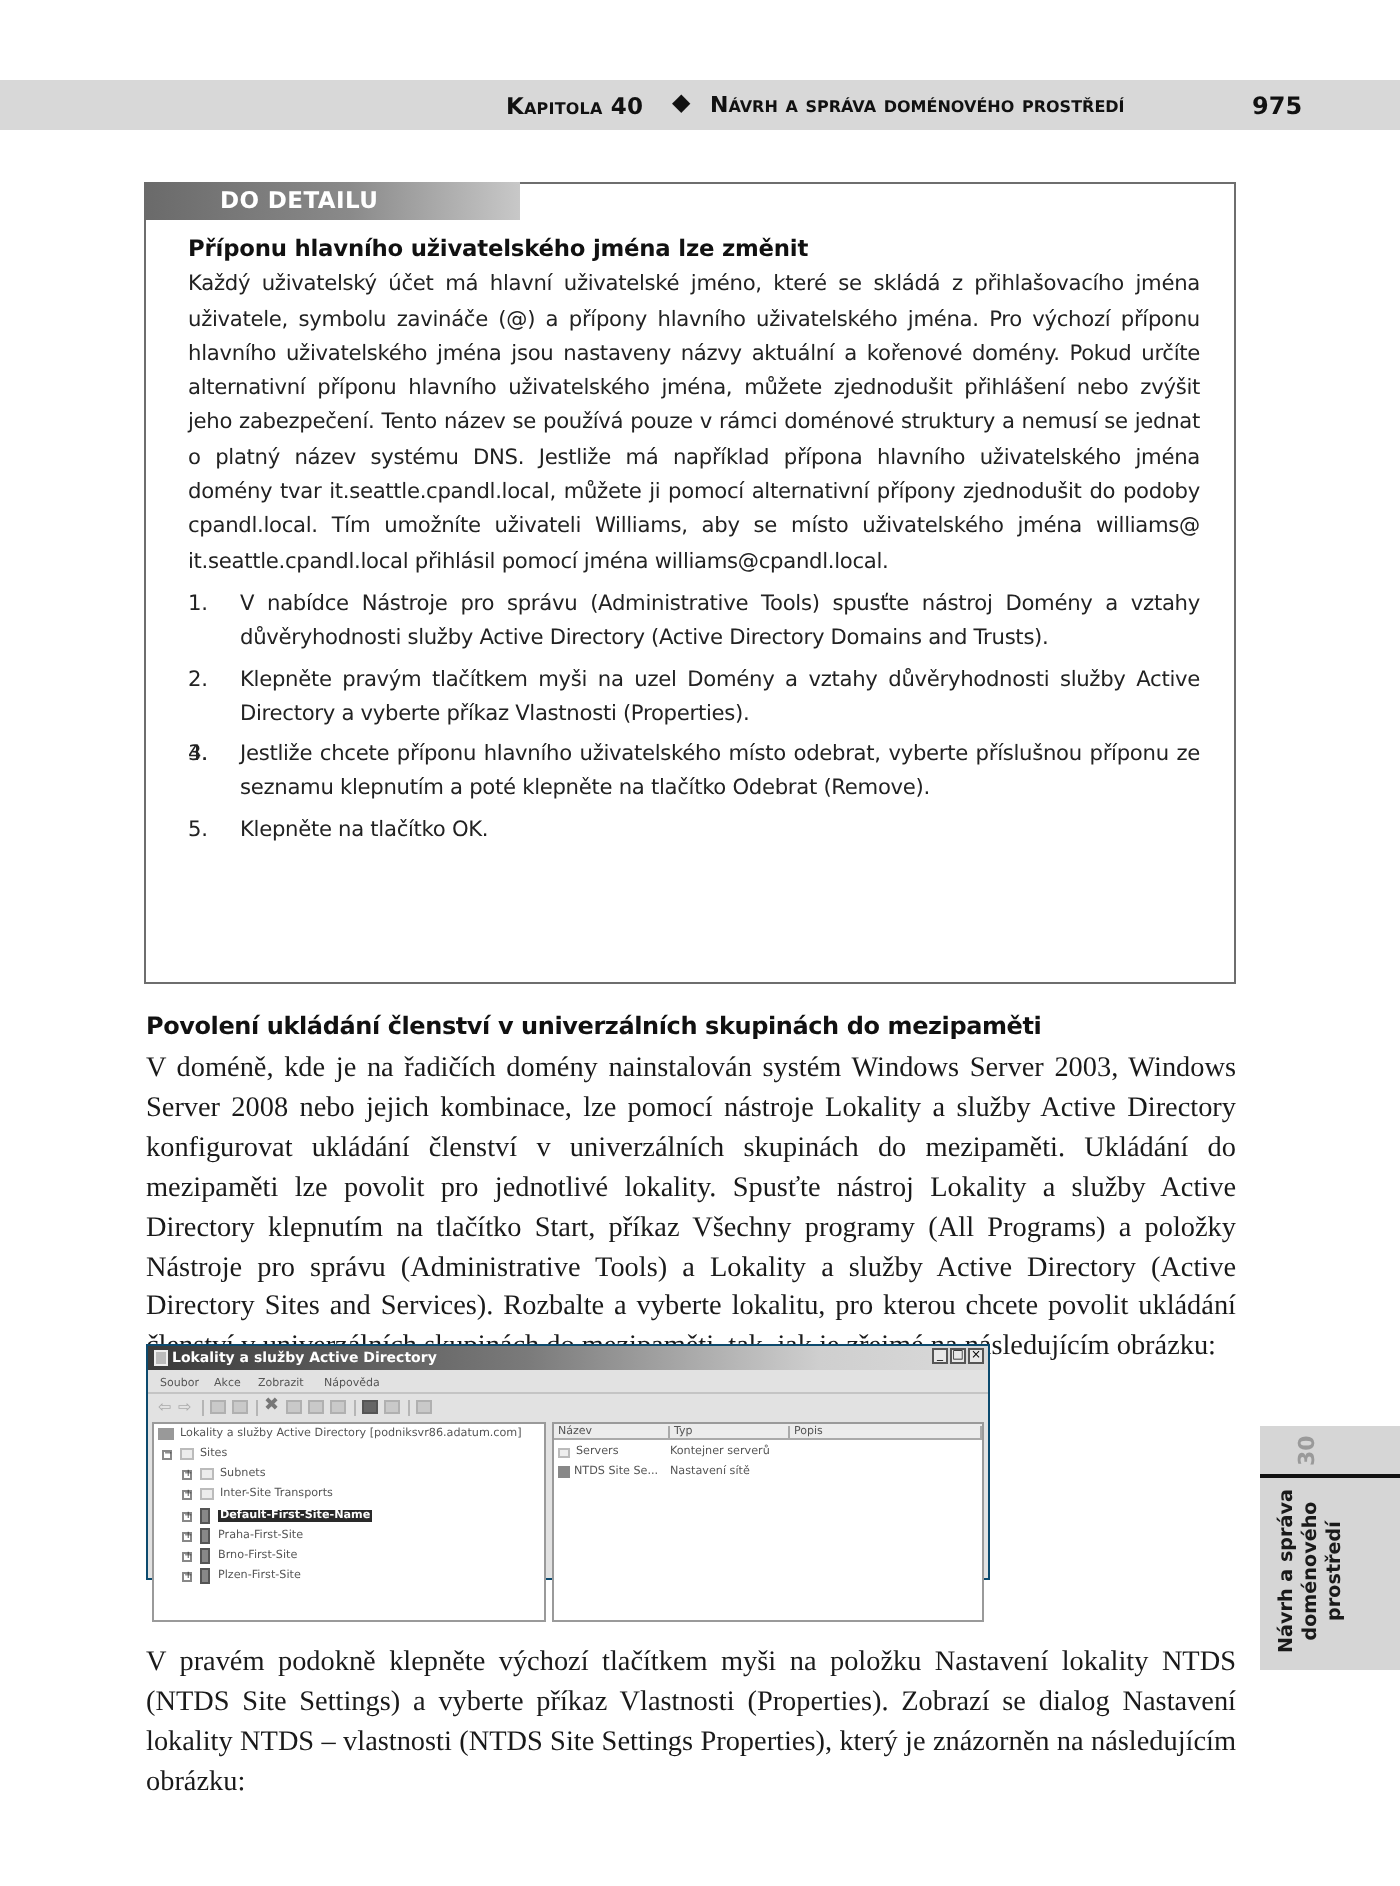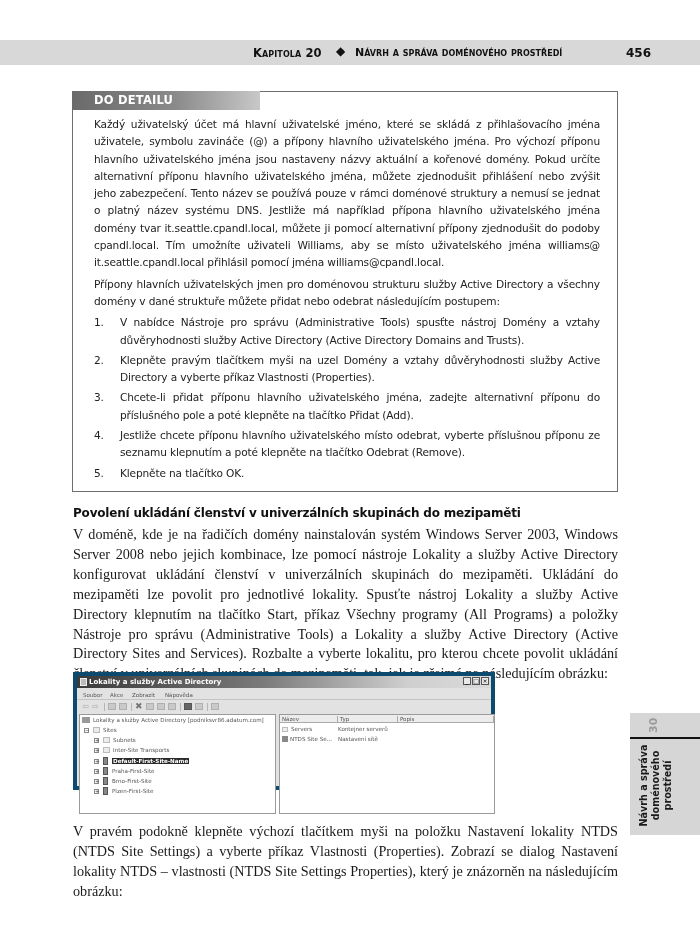--- a/index.html
+++ b/index.html
@@ -17,21 +17,21 @@
   .running-head .ch-title { position: absolute; left: 355px; top: 6px; font-variant: small-caps; font-size: 11px; }
   .running-head .page-num { position: absolute; left: 626px; top: 6px; font-size: 12px; }
 
   .detail-box {
     position: absolute; left: 72px; top: 91px; width: 546px; height: 401px;
     border: 1.5px solid #6e6e6e;
   }
   .detail-label {
     position: absolute; left: -1px; top: -1px; width: 188px; height: 19px;
     background: linear-gradient(to right, #6a6a6a 0%, #8a8a8a 55%, #c8c8c8 100%);
-    color: #fff; font-weight: bold; font-size: 11.5px; padding: 2px 0 0 22px;
+    color: #fff; font-weight: bold; font-size: 11.5px; padding: 2px 0 0 38px;
     letter-spacing: 0.2px;
   }
   .detail-content {
     position: absolute; left: 21px; top: 24px; width: 506px;
     font-family: "DejaVu Sans", sans-serif; font-size: 10.6px; line-height: 17.3px;
     color: #222;
   }
   .detail-title { font-weight: bold; font-size: 11.4px; color: #111; margin-bottom: 1px; letter-spacing: -0.1px; }
   .detail-para { text-align: justify; letter-spacing: -0.15px; margin-bottom: 4px; }
   .steps { list-style: none; margin-top: 0; }
@@ -47,21 +47,21 @@
     position: absolute; left: 73px; width: 545px;
     font-family: "Liberation Serif", serif; font-size: 14.2px; line-height: 19.9px;
     text-align: justify; color: #1a1a1a;
   }
   .body-text.p1 { top: 525px; }
   .body-text.p2 { top: 822px; }
 
   
   .win {
     position: absolute; left: 73px; top: 672px; width: 422px; height: 118px;
-    background: #e2e2e2; border: 4px solid #0c4a6e;
+    background: #e2e2e2; border: 1px solid #0c4a6e;
     font-family: "DejaVu Sans", sans-serif; font-size: 5.6px; color: #444;
   }
   .win-titlebar {
     position: absolute; left: 0; top: 0; width: 100%; height: 12px;
     background: linear-gradient(to right, #3a3a3a 0%, #7a7a7a 45%, #cfcfcf 80%, #dadada 100%);
   }
   .win-title { position: absolute; left: 12px; top: 2px; color: #fff; font-weight: bold; font-size: 7px; }
   .win-app-icon { position: absolute; left: 3px; top: 2px; width: 7px; height: 8px; background: #bbb; border: 1px solid #eee; }
   .win-ctrls { position: absolute; right: 2px; top: 1px; display: flex; gap: 1px; }
   .win-ctrls span { display: block; width: 8px; height: 8px; border: 1px solid #555; background: #e8e8e8; font-size: 6px; line-height: 6px; text-align: center; color: #000; }
@@ -98,35 +98,35 @@
   .thumb-text {
     position: absolute; left: 8px; top: 120px; width: 95px;
     transform: rotate(-90deg); transform-origin: left top;
     font-weight: bold; font-size: 9.6px; line-height: 12px; color: #1a1a1a; text-align: center;
   }
 </style>
 </head>
 <body>
 
 <div class="running-head">
-  <span class="chapter">Kapitola 20</span>
+  <span class="chapter">Kapitola 40</span>
   <span class="diamond">◆</span>
   <span class="ch-title">Návrh a správa doménového prostředí</span>
-  <span class="page-num">456</span>
+  <span class="page-num">975</span>
 </div>
 
 <div class="detail-box">
   <div class="detail-label">DO DETAILU</div>
   <div class="detail-content">
+    <div class="detail-title">Příponu hlavního uživatelského jména lze změnit</div>
     <p class="detail-para">Každý uživatelský účet má hlavní uživatelské jméno, které se skládá z přihlašovacího jména uživatele, symbolu zavináče (@) a přípony hlavního uživatelského jména. Pro výchozí příponu hlavního uživatelského jména jsou nastaveny názvy aktuální a kořenové domény. Pokud určíte alternativní příponu hlavního uživatelského jména, můžete zjednodušit přihlášení nebo zvýšit jeho zabezpečení. Tento název se používá pouze v rámci doménové struktury a nemusí se jednat o platný název systému DNS. Jestliže má například přípona hlavního uživatelského jména domény tvar it.seattle.cpandl.local, můžete ji pomocí alternativní přípony zjednodušit do podoby cpandl.local. Tím umožníte uživateli Williams, aby se místo uživatelského jména williams@ it.seattle.cpandl.local přihlásil pomocí jména williams@cpandl.local.</p>
-    <p class="detail-para">Přípony hlavních uživatelských jmen pro doménovou strukturu služby Active Directory a všechny domény v dané struktuře můžete přidat nebo odebrat následujícím postupem:</p>
     <ol class="steps">
       <li><span class="num">1.</span><span>V nabídce Nástroje pro správu (Administrative Tools) spusťte nástroj Domény a vztahy důvěryhodnosti služby Active Directory (Active Directory Domains and Trusts).</span></li>
       <li><span class="num">2.</span><span>Klepněte pravým tlačítkem myši na uzel Domény a vztahy důvěryhodnosti služby Active Directory a vyberte příkaz Vlastnosti (Properties).</span></li>
-      <li><span class="num">3.</span><span>Chcete-li přidat příponu hlavního uživatelského jména, zadejte alternativní příponu do příslušného pole a poté klepněte na tlačítko Přidat (Add).</span></li>
+      <li><span class="num">3.</span></li>
       <li><span class="num">4.</span><span>Jestliže chcete příponu hlavního uživatelského místo odebrat, vyberte příslušnou příponu ze seznamu klepnutím a poté klepněte na tlačítko Odebrat (Remove).</span></li>
       <li><span class="num">5.</span><span>Klepněte na tlačítko OK.</span></li>
     </ol>
   </div>
 </div>
 
 <div class="section-heading">Povolení ukládání členství v univerzálních skupinách do mezipaměti</div>
 <p class="body-text p1">V doméně, kde je na řadičích domény nainstalován systém Windows Server 2003, Windows Server 2008 nebo jejich kombinace, lze pomocí nástroje Lokality a služby Active Directory konfigurovat ukládání členství v univerzálních skupinách do mezipaměti. Ukládání do mezipaměti lze povolit pro jednotlivé lokality. Spusťte nástroj Lokality a služby Active Directory klepnutím na tlačítko Start, příkaz Všechny programy (All Programs) a položky Nástroje pro správu (Administrative Tools) a Lokality a služby Active Directory (Active Directory Sites and Services). Rozbalte a vyberte lokalitu, pro kterou chcete povolit ukládání členství v univerzálních skupinách do mezipaměti, tak, jak je zřejmé na následujícím obrázku:</p>
 
 <div class="win">

